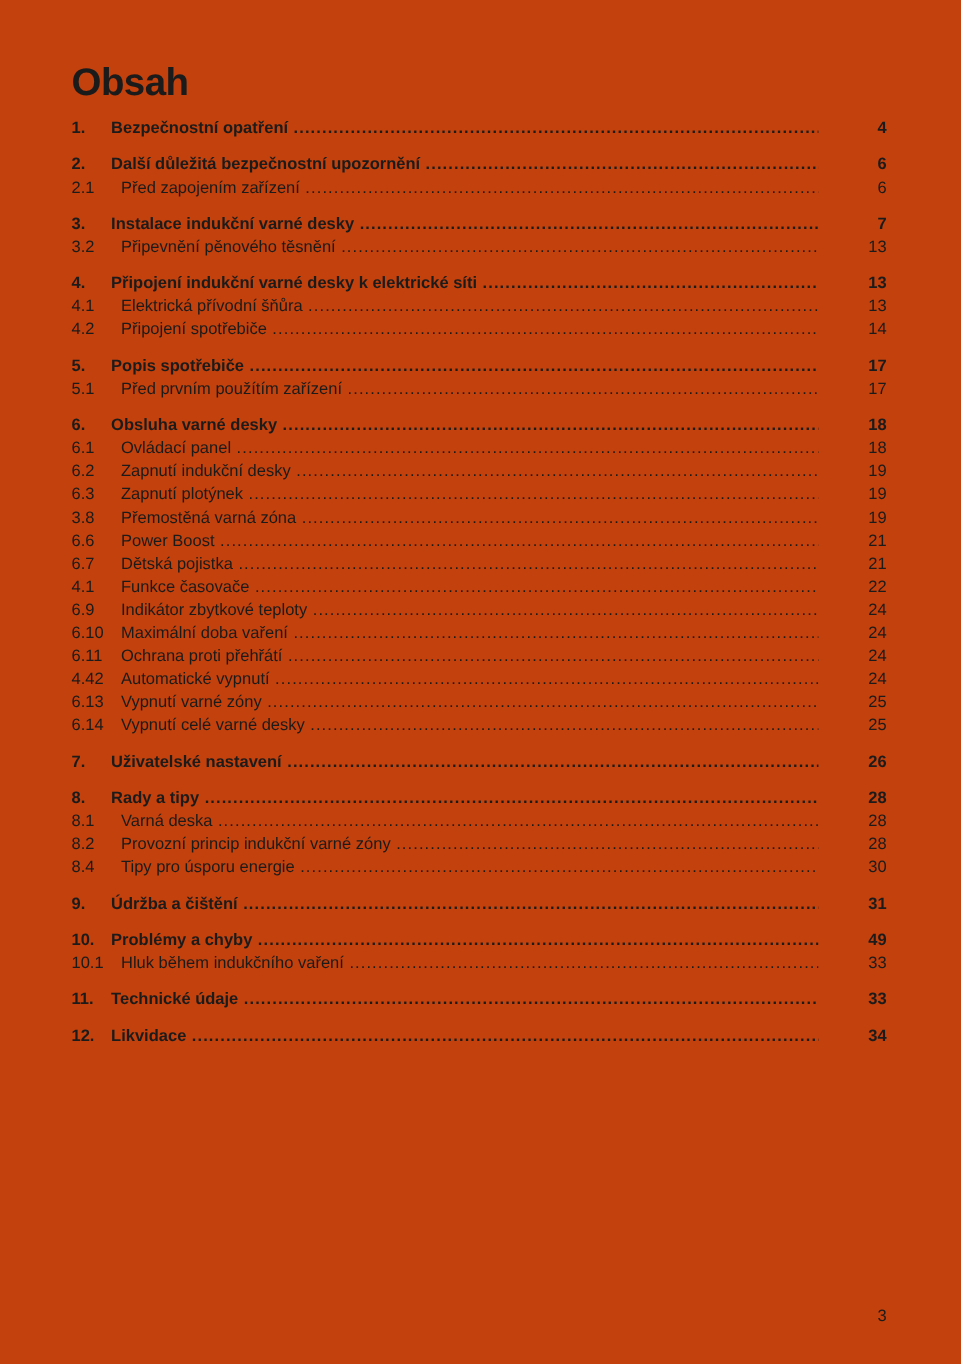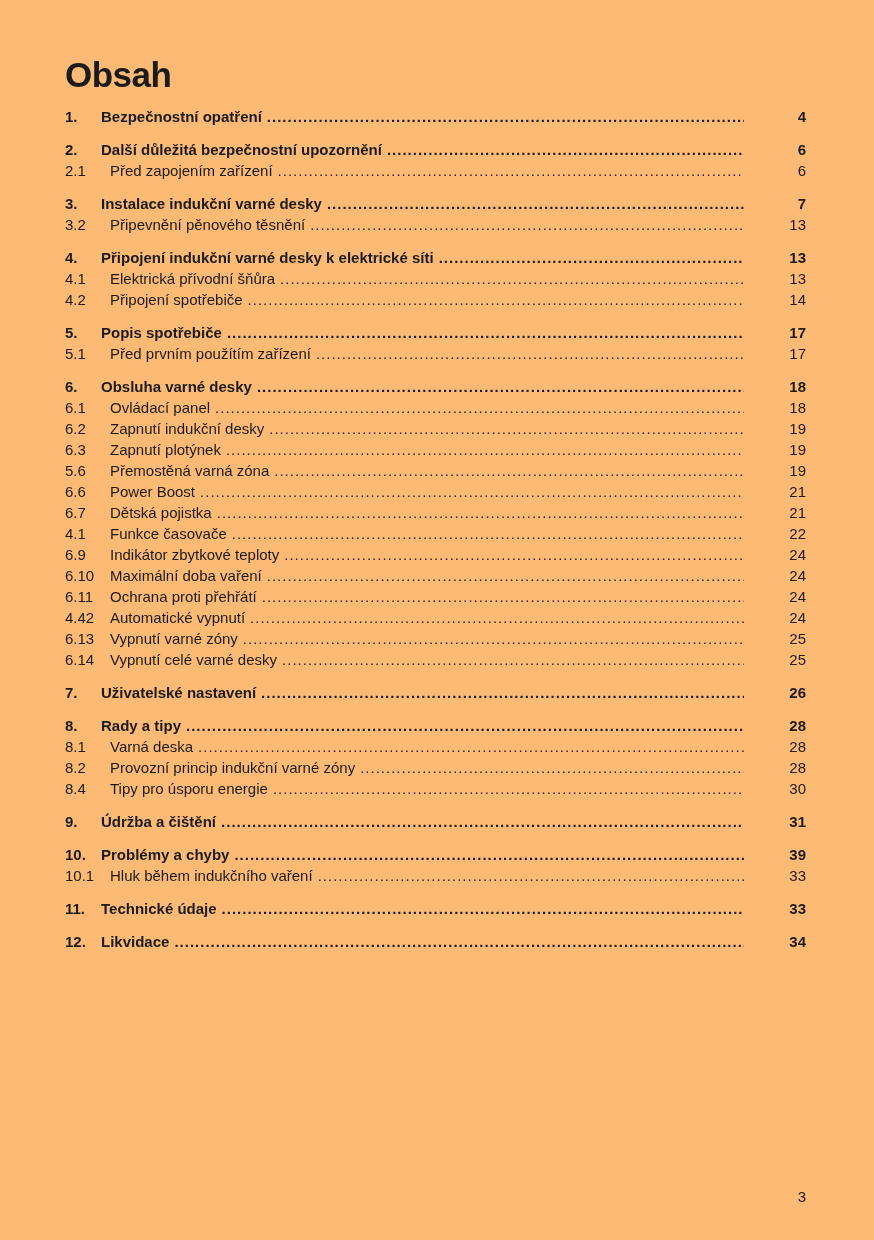--- a/index.html
+++ b/index.html
@@ -13,21 +13,21 @@
     position: relative;
     font-family: "Liberation Sans", sans-serif;
     color: #1b1b1b;
     overflow: hidden;
   }
   .doc-page {
     position: absolute;
     inset: 0;
     padding: 56px 68px 0 65px;
     box-sizing: border-box;
-    background: #fdba74;
+    background: #c2410c;
   }
   .doc-title {
     font-size: 35px;
     font-weight: bold;
     letter-spacing: -0.5px;
     line-height: 38px;
     margin: 0 0 8px 0;
   }
   .toc-list {
     margin-top: 0;
@@ -167,21 +167,21 @@
         <span class="leader"></span>
         <span class="pagenum">19</span>
       </div>
       <div class="toc-row sub">
         <span class="num">6.3</span>
         <span class="title">Zapnutí plotýnek</span>
         <span class="leader"></span>
         <span class="pagenum">19</span>
       </div>
       <div class="toc-row sub">
-        <span class="num">5.6</span>
+        <span class="num">3.8</span>
         <span class="title">Přemostěná varná zóna</span>
         <span class="leader"></span>
         <span class="pagenum">19</span>
       </div>
       <div class="toc-row sub">
         <span class="num">6.6</span>
         <span class="title">Power Boost</span>
         <span class="leader"></span>
         <span class="pagenum">21</span>
       </div>
@@ -266,21 +266,21 @@
       <div class="toc-row chapter">
         <span class="num">9.</span>
         <span class="title">Údržba a čištění</span>
         <span class="leader"></span>
         <span class="pagenum">31</span>
       </div>
       <div class="toc-row chapter">
         <span class="num">10.</span>
         <span class="title">Problémy a chyby</span>
         <span class="leader"></span>
-        <span class="pagenum">39</span>
+        <span class="pagenum">49</span>
       </div>
       <div class="toc-row sub">
         <span class="num">10.1</span>
         <span class="title">Hluk během indukčního vaření</span>
         <span class="leader"></span>
         <span class="pagenum">33</span>
       </div>
       <div class="toc-row chapter">
         <span class="num">11.</span>
         <span class="title">Technické údaje</span>

